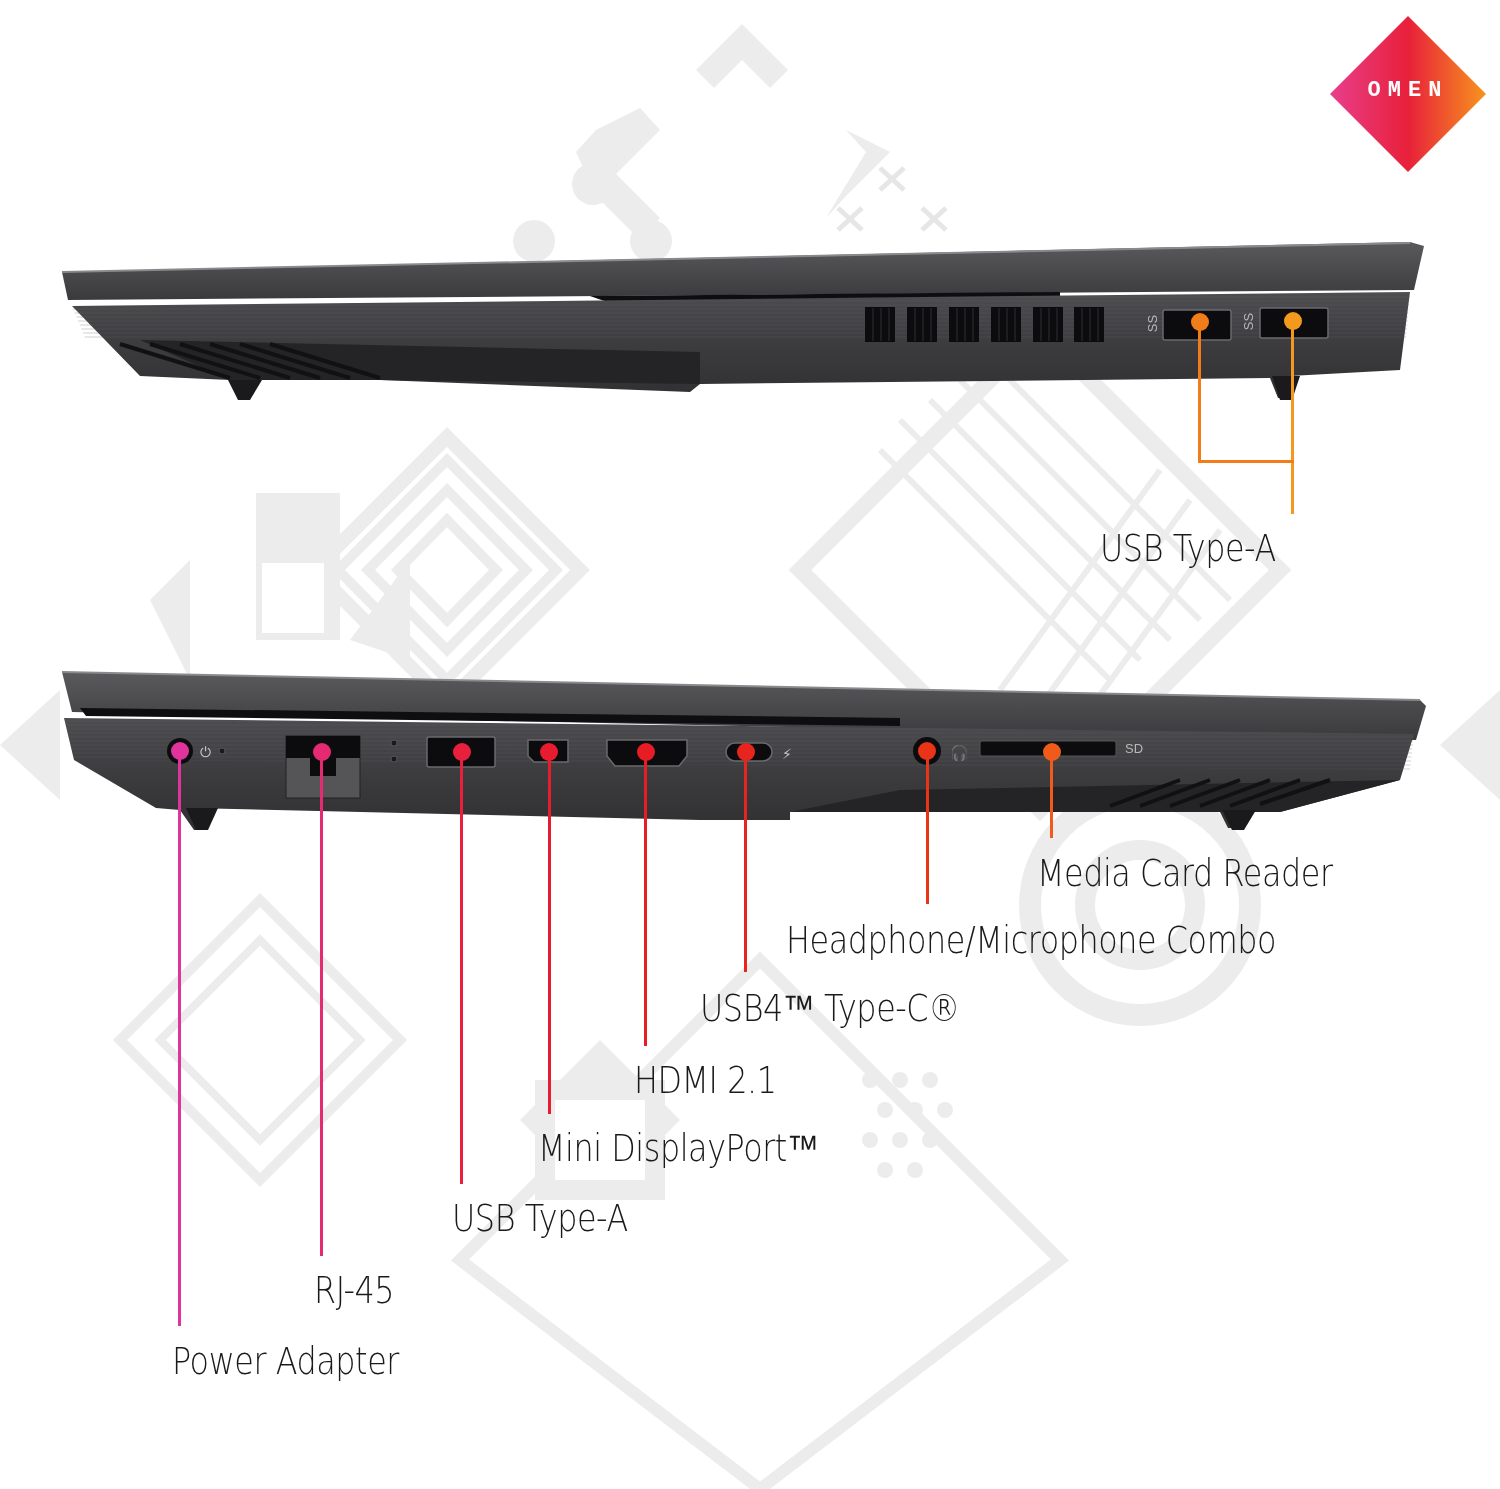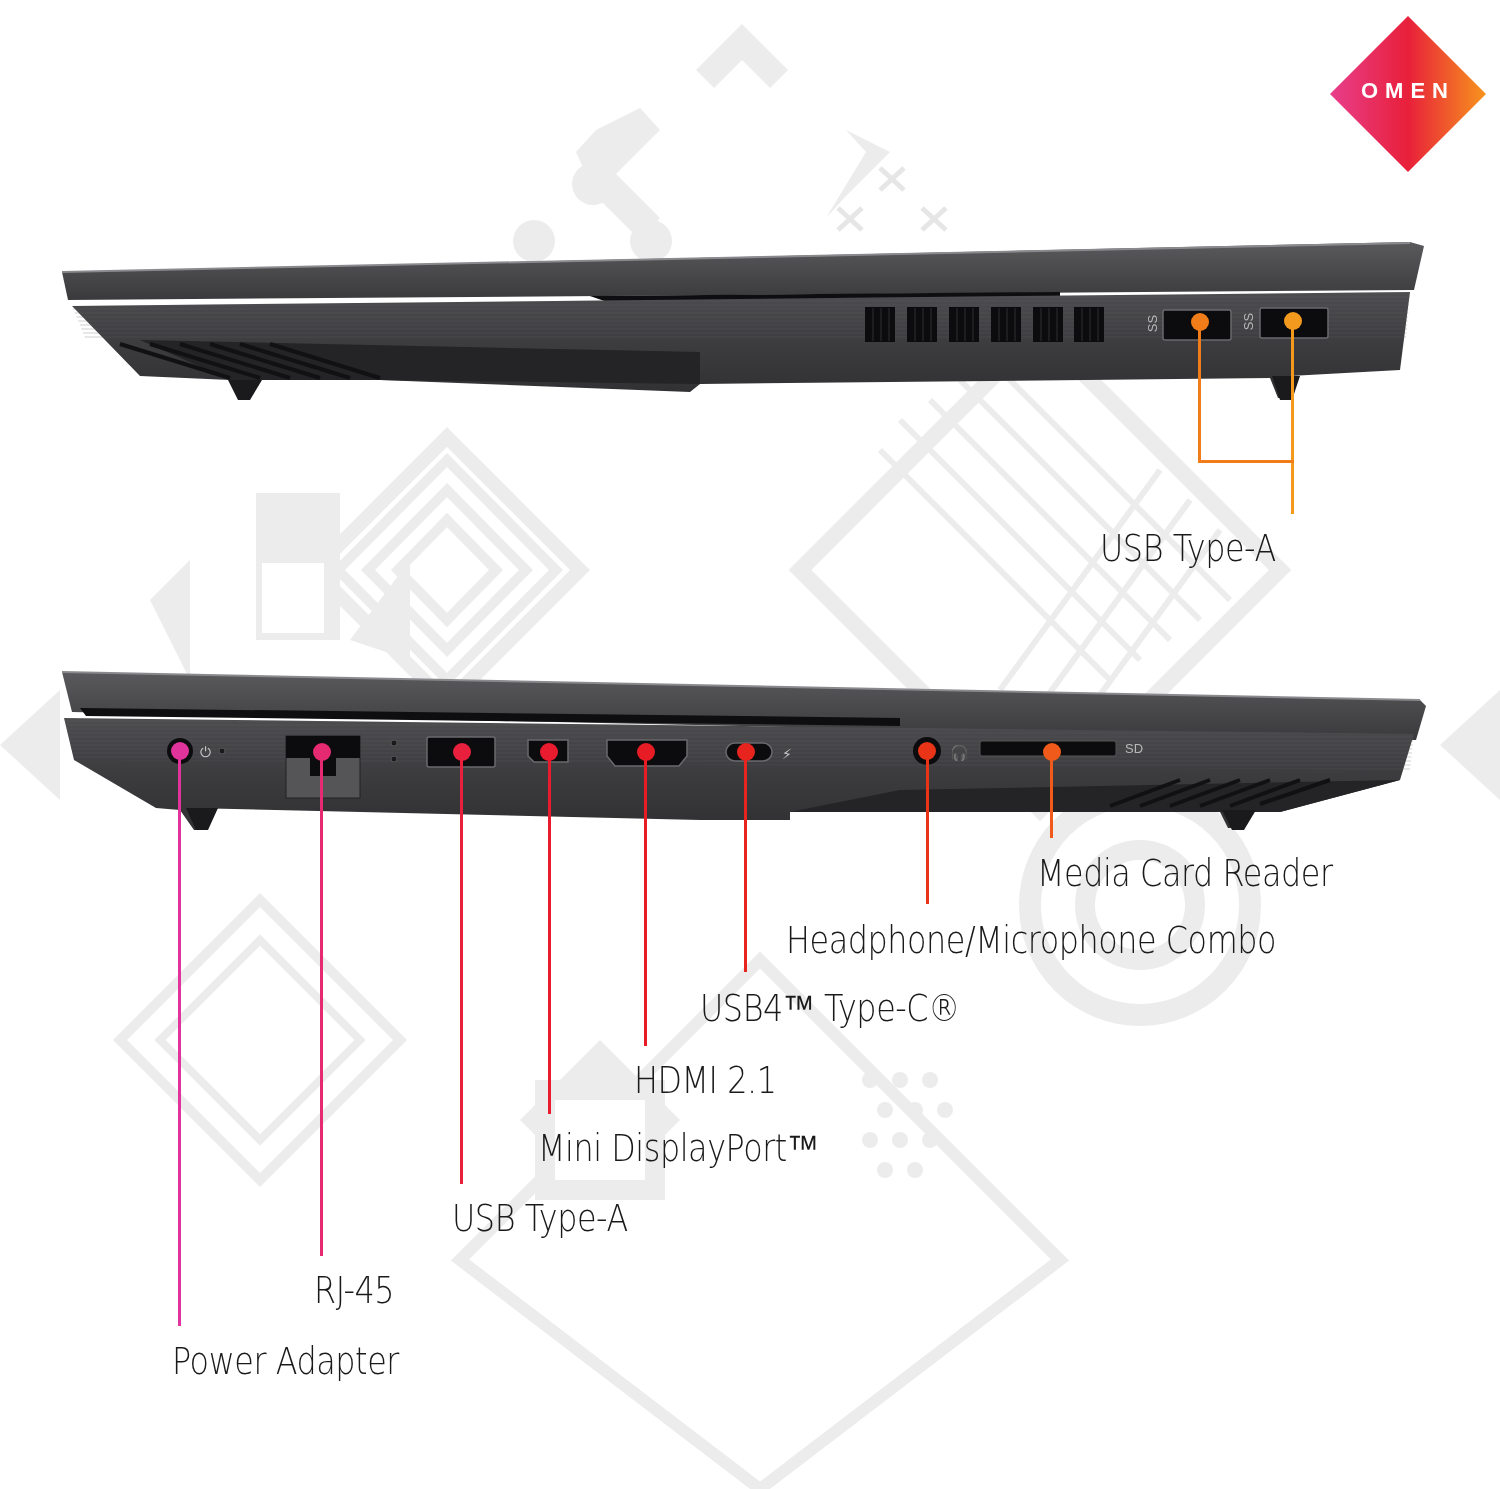--- a/index.html
+++ b/index.html
@@ -8,21 +8,21 @@
   .abs { position: absolute; }
   #bg { position: absolute; left: 0; top: 0; width: 1500px; height: 1489px; }
   .laptop { position: absolute; left: 0; top: 0; width: 1500px; height: 1489px; }
   .label { position: absolute; color: #1a1a1a; font-size: 37px; font-weight: 300;
            letter-spacing: -0.5px; white-space: nowrap; line-height: 1;
            font-family: "DejaVu Sans", sans-serif; transform: scaleX(0.86); transform-origin: left top; }
   .lead { position: absolute; width: 3px; }
   .dot { position: absolute; width: 18px; height: 18px; border-radius: 50%; }
   .omen-logo { position: absolute; left: 1330px; top: 16px; width: 156px; height: 156px; }
   .omen-text { position: absolute; left: 1318px; top: 78px; width: 180px; text-align: center;
-               color: #fff; font-size: 22px; letter-spacing: 7px; font-family: Liberation Sans, sans-serif; font-weight: bold; }
+               color: #fff; font-size: 22px; letter-spacing: 7px; font-family: Liberation Mono, monospace; font-weight: bold; }
   .tiny { position: absolute; color: #b8b8b8; font-family: "Liberation Sans", sans-serif; font-size: 13px; }
 </style>
 </head>
 <body>
 
 <svg id="bg" viewBox="0 0 1500 1489" xmlns="http://www.w3.org/2000/svg">
   <g fill="#ececec" stroke="none">
 
     <polygon points="696,70 742,24 788,70 770,88 742,60 714,88"></polygon>
     <polygon points="596,130 640,108 660,130 616,174 660,218 640,240 596,196 576,152"></polygon>

